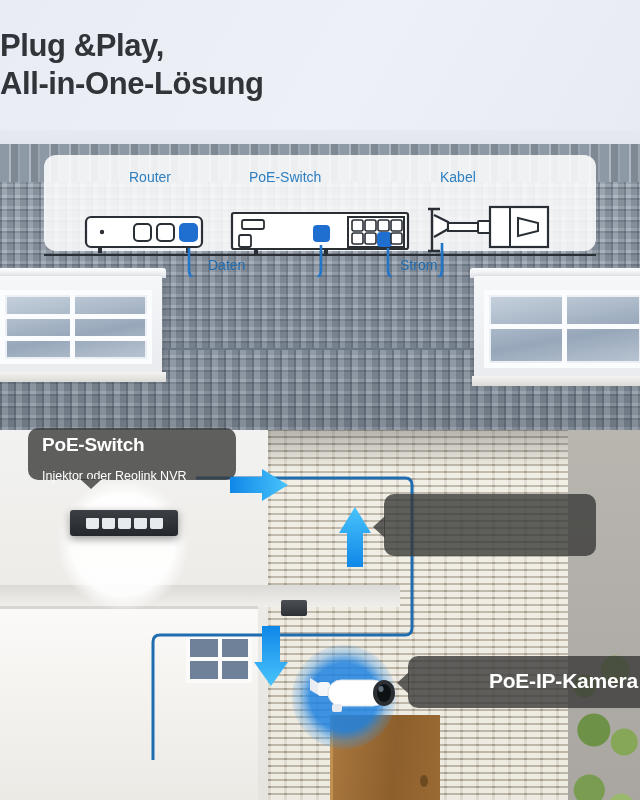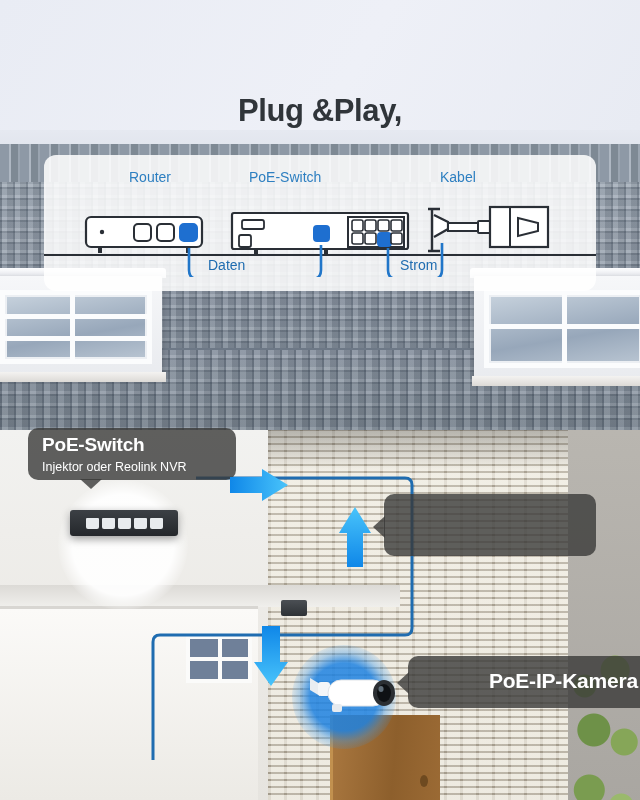--- a/index.html
+++ b/index.html
@@ -12,22 +12,22 @@
     position: relative;
     width: 640px; height: 800px;
     background: linear-gradient(135deg, #eef0f6 0%, #e7eaf3 40%, #edeff5 100%);
     overflow: hidden;
   }
 
   
   .header {
     position: absolute; top: 0; left: 0; width: 640px; height: 130px;
     background: linear-gradient(120deg,#e9ecf4 0%, #eef0f7 55%, #e8ebf3 100%);
-    display: flex; 
-    align-items: flex-end; justify-content: center;
+    display: flex; flex-direction: column;
+    align-items: flex-start; justify-content: center;
     z-index: 20;
   }
   .title-line {
     color: #30353a;
     font-weight: bold;
     font-size: 31px;
     letter-spacing: -0.4px;
     line-height: 1.22;
     text-align: center;
   }
@@ -157,21 +157,21 @@
   }
   .lamp {
     position: absolute; top: 470px; left: 281px; width: 26px; height: 16px;
     background: linear-gradient(180deg,#4b4f54,#2e3236);
     border-radius: 2px;
   }
 
   
   .panel {
     position: absolute; top: 155px; left: 44px;
-    width: 552px; height: 136px;
+    width: 552px; height: 96px;
     background: rgba(255,255,255,0.86);
     border-radius: 12px;
     z-index: 12;
   }
   .panel-label {
     position: absolute;
     color: #2d7fc1; font-size: 14px; font-weight: 500;
     white-space: nowrap;
   }
   .panel-baseline {
@@ -188,21 +188,21 @@
   .callout {
     position: absolute;
     background: rgba(58,58,56,0.80);
     border-radius: 10px;
     color: #ffffff;
     z-index: 16;
   }
   .callout .c-title {
     font-size: 19px; font-weight: bold; letter-spacing: -0.2px; line-height: 1.1;
   }
-  .callout .c-sub { font-size: 12.5px; font-weight: normal; line-height: 1.2; margin-top: 4px; }
+  .callout .c-sub { font-size: 12.5px; font-weight: normal; line-height: 1.2; margin-top: 13px; }
   .tail-down {
     position: absolute; bottom: -9px; left: 52px;
     width: 0; height: 0;
     border-left: 11px solid transparent;
     border-right: 11px solid transparent;
     border-top: 10px solid rgba(58,58,56,0.80);
   }
   .tail-left {
     position: absolute; left: -11px; top: 22px;
     width: 0; height: 0;
@@ -231,20 +231,21 @@
 
   svg { display: block; }
 </style>
 </head>
 <body>
 
 <div id="page">
 
   <div class="header">
     <div class="title-line">Plug &amp;Play,</div>
+    <div class="title-line">All-in-One-Lösung</div>
   </div>
 
   <div class="photo">
     <div class="sky"></div>
     <div class="roof-top"></div>
     <div class="roof"></div>
     <div class="roof-ridge2"></div>
 
     <div class="dormer-roof" style="top:138px;left:-14px;width:180px;"></div>
     <div class="dormer" style="top:146px;left:-10px;width:172px;height:100px;">

